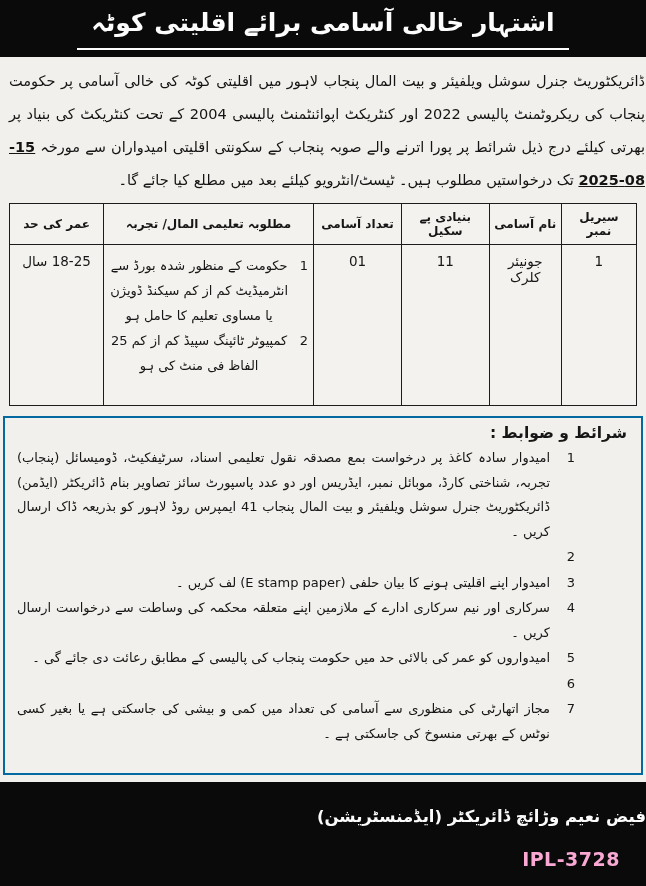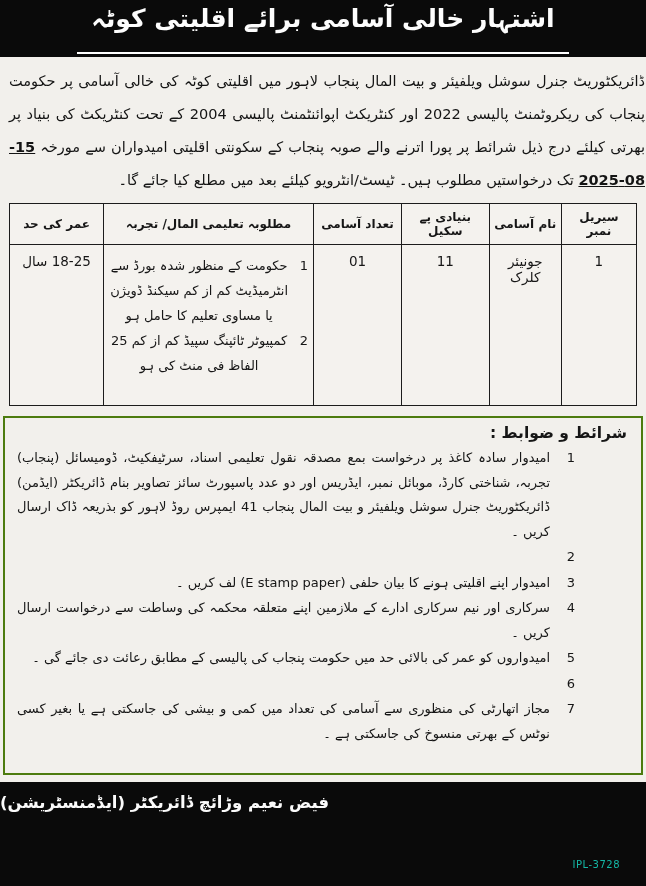--- a/index.html
+++ b/index.html
@@ -16,21 +16,21 @@
   
   .banner{
     flex:0 0 57px;
     background:#0a0a0a;
     display:flex;align-items:center;justify-content:center;
   }
   .banner-title{
     color:#fdfdfd;
     font-size:25px;font-weight:bold;
     direction:rtl;
-    padding:0 14px 19px 14px;
+    padding:0 14px 11px 14px;
     border-bottom:2.5px solid #fdfdfd;
     white-space:nowrap;
   }
   
   .intro{
     direction:rtl;
     padding:8px 1px 2px 9px;
     font-size:14.5px;
     line-height:33px;
     text-align:justify;
@@ -61,21 +61,21 @@
     height:148px;
   }
   td.qual-cell{text-align:right;padding:8px 6px 4px 4px;}
   .qual-point{display:flex;gap:7px;line-height:25px;font-size:13px;}
   .qual-num{flex:0 0 12px;text-align:right;}
   .qual-text{flex:1;}
   
   .terms-box{
     flex:1 1 auto;min-height:0;
     margin:10px 3px 7px 3px;
-    border:2px solid #4d7c0f;
+    border:2px solid #0369a1;
     direction:rtl;
     padding:4px 10px 4px 12px;
     overflow:hidden;
     background:#f2f0ec;
   }
   .terms-heading{
     font-size:15.5px;font-weight:bold;
     text-align:right;
     padding:2px 4px 4px 4px;
   }
@@ -88,34 +88,34 @@
   }
   .term-num{flex:0 0 14px;text-align:right;}
   .term-text{flex:1;text-align:justify;}
   
   .footer{
     flex:0 0 104px;
     position:relative;
     background:#0a0a0a;
     color:#fbfbfb;
     direction:rtl;
-    text-align:left;
-    padding-top:7px;
+    text-align:right;
+    padding-top:21px;
     box-sizing:border-box;
   }
   .footer-line{line-height:28px;font-size:16px;}
   .footer-line.name{font-size:16.5px;font-weight:bold;}
   .footer-ref{
     position:absolute;
     left:unset;right:26px;
     bottom:16px;
     direction:ltr;
-    font-size:10px;font-weight:normal;
+    font-size:19px;font-weight:bold;
     letter-spacing:.5px;
-    color:#14b8a6;
+    color:#f9a8d4;
   }
 </style>
 </head>
 <body>
 
 <div class="page">
 
   <div class="banner">
     <div class="banner-title">اشتہار خالی آسامی برائے اقلیتی کوٹہ</div>
   </div>

